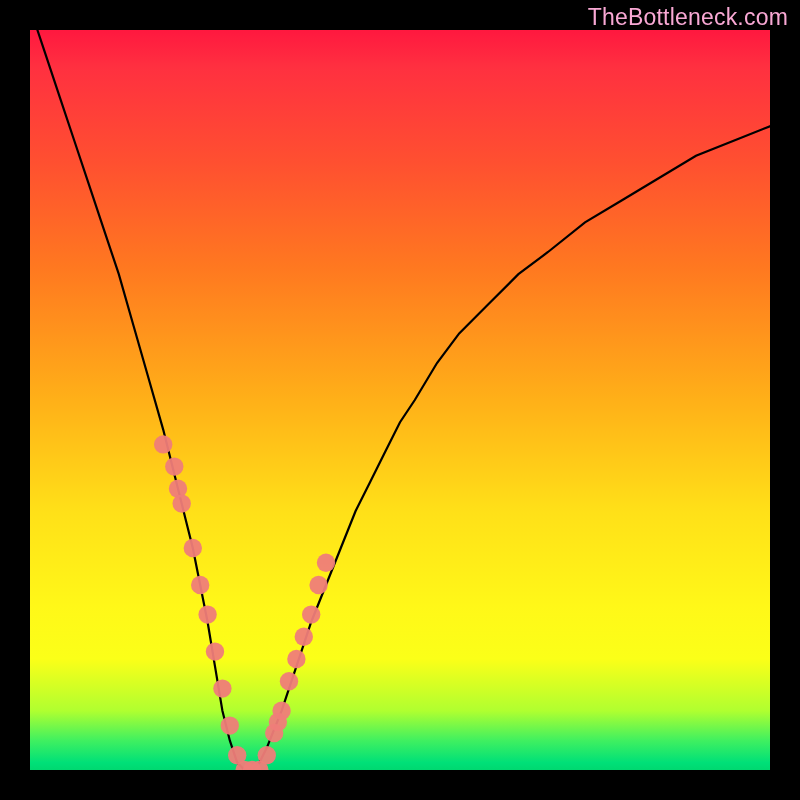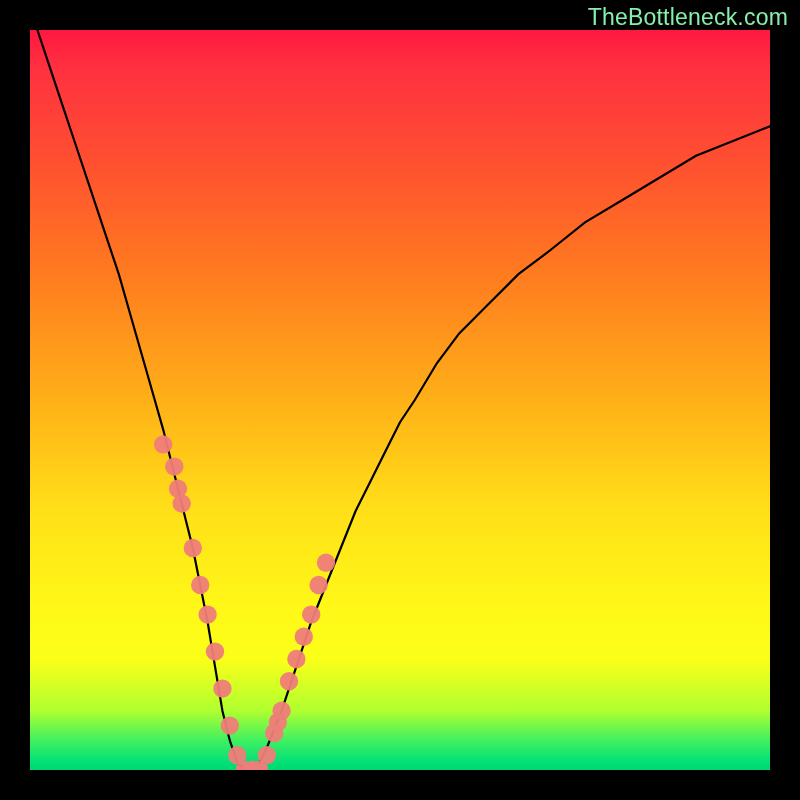--- a/index.html
+++ b/index.html
@@ -43,21 +43,21 @@
     width: 740px;
     height: 740px;
   }
   .watermark {
     position: absolute;
     top: 4px;
     right: 12px;
     font-family: Arial, Helvetica, sans-serif;
     font-size: 23px;
     font-weight: 500;
-    color: #86efac;
+    color: #f9a8d4;
     letter-spacing: 0.2px;
   }
 </style>
 </head>
 <body>
 
 <div class="stage">
   <div class="plot-bg"></div>
 
   <svg class="chart-svg" viewBox="0 0 740 740" preserveAspectRatio="none">

